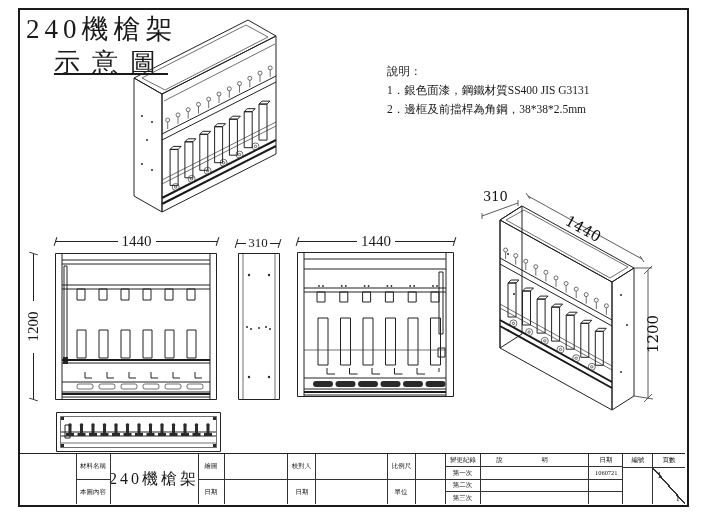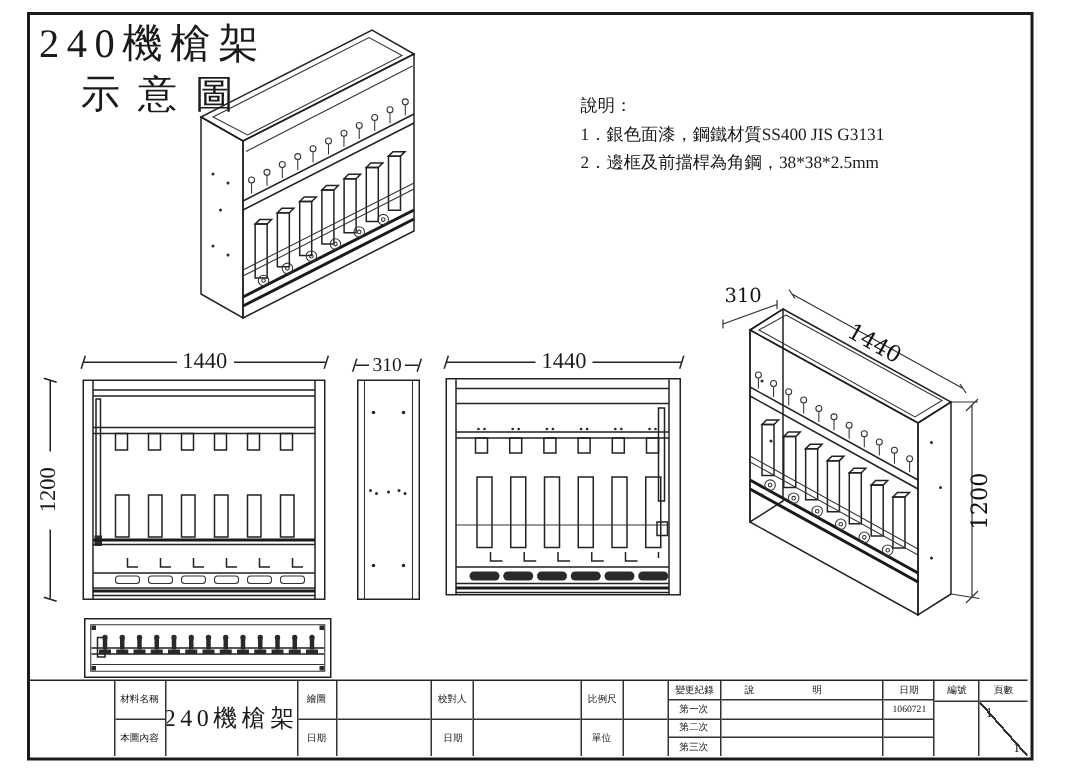--- a/index.html
+++ b/index.html
@@ -3,21 +3,21 @@
 <meta charset="utf-8">
 <style>
   html,body{margin:0;padding:0;background:#fff;}
   body{width:718px;height:512px;position:relative;overflow:hidden;
        font-family:"Liberation Serif","DejaVu Serif",serif;color:#1a1a1a;}
   .frame{position:absolute;left:18px;top:8px;width:667px;height:495px;
          border:2px solid #1b1b1b;background:#fff;}
   
   .main-title{position:absolute;left:26px;top:12px;line-height:34px;}
   .main-title .l1{font-size:27px;letter-spacing:5px;}
-  .main-title .l2{font-size:26px;letter-spacing:12px;margin-left:28px;}
+  .main-title .l2{font-size:26px;letter-spacing:12px;margin-left:28px;text-decoration:underline;}
   
   .notes{position:absolute;left:363px;top:62px;width:335px;font-size:11.5px;line-height:19px;margin-left:24px;}
   .notes .ni{white-space:nowrap;}
   
   svg{position:absolute;overflow:visible;}
   svg *{vector-effect:non-scaling-stroke;}
   .ln{stroke:#222;fill:none;stroke-width:1;}
   .ln2{stroke:#1a1a1a;fill:none;stroke-width:2;}
   .thin{stroke:#333;fill:none;stroke-width:.7;}
   .fillDark{fill:#2a2a2a;stroke:none;}

